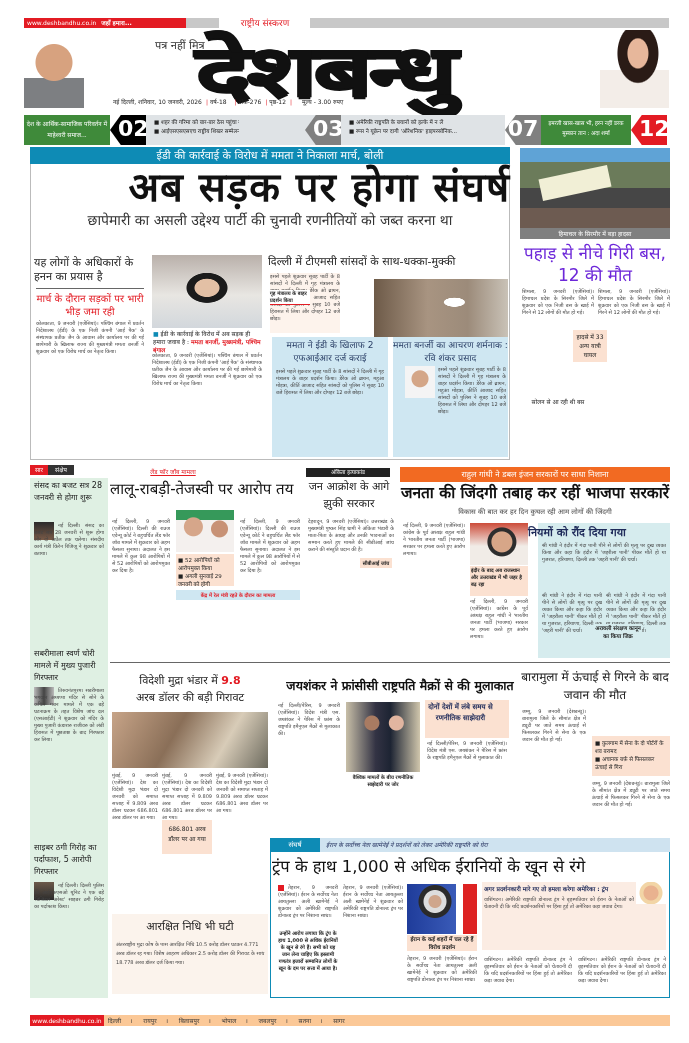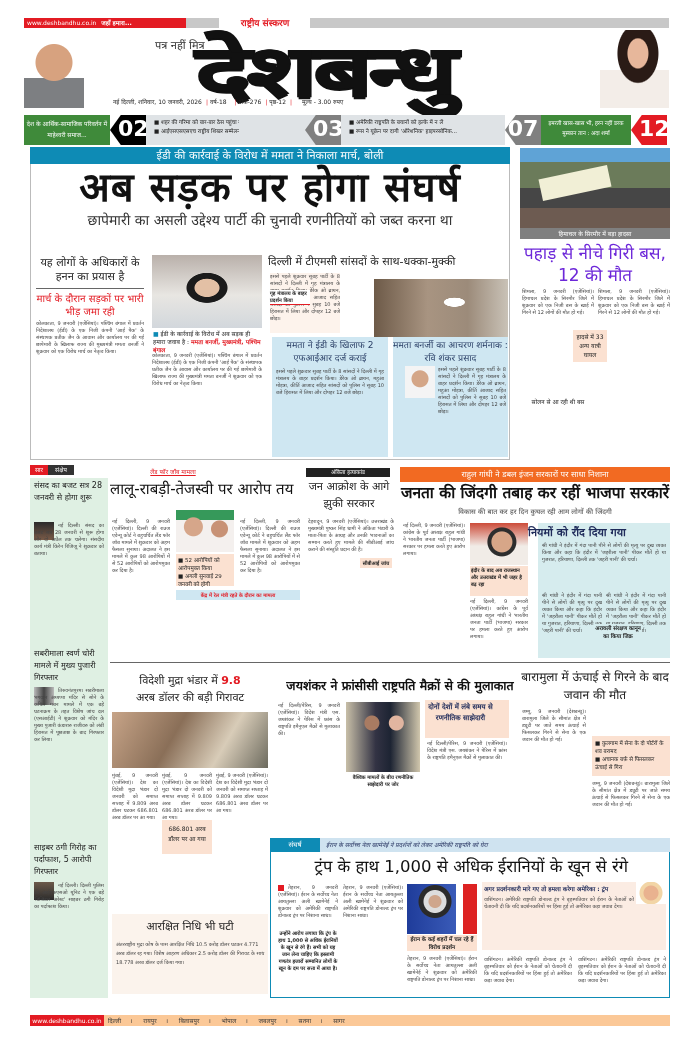--- a/index.html
+++ b/index.html
@@ -2,37 +2,37 @@
 <html><head>
 <meta charset="utf-8">
 <style>
 *{box-sizing:border-box;margin:0;padding:0}
 body{width:689px;height:1043px;background:#fff;font-family:"DejaVu Sans",sans-serif;color:#222;position:relative;overflow:hidden}
 .abs{position:absolute}
 .txt{font-size:5px;line-height:7px;color:#444;text-align:justify;overflow:hidden}
 #top-red{left:24px;top:18px;width:162px;height:10px;background:#e31b23;color:#fff;font-size:6px;line-height:10px;padding-left:3px;white-space:nowrap;overflow:hidden}
 #top-grey1{left:186px;top:18px;width:33px;height:10px;background:#c8c8c8}
 #top-grey2{left:310px;top:18px;width:359px;height:10px;background:#c8c8c8}
-#edition{left:220px;top:16px;width:90px;text-align:center;color:#e31b23;font-size:9px;font-weight:bold}
+#edition{left:220px;top:16px;width:90px;text-align:center;color:#e31b23;font-size:9px;font-weight:normal}
 #tagline{left:155px;top:37px;font-size:11px;color:#333}
 #masthead{left:78px;top:36px;width:340px;height:70px;font-family:"DejaVu Serif",serif;font-size:72px;font-weight:bold;line-height:70px;letter-spacing:-3px;color:#111;text-align:center;transform:scaleX(1.45);transform-origin:left center;text-shadow:1px 0 #111,-1px 0 #111,0 2px #111}
 #dateline{left:113px;top:98px;font-size:6px;color:#222;white-space:nowrap}
 #photo-left{left:24px;top:38px;width:60px;height:70px;border-radius:30px 30px 0 0;background:radial-gradient(circle at 50% 35%,#d7a27f 0 18px,transparent 19px),linear-gradient(#fff 0 40px,#7d7f82 40px)}
 #photo-right{left:600px;top:30px;width:69px;height:78px;background:radial-gradient(ellipse at 55% 30%,#e7b79b 0 10px,#2a1b16 11px 20px,transparent 21px),linear-gradient(#fff 0 40px,#f3ede8 40px)}
 
 .ix-green{background:#3f8a3a;color:#fff;font-size:6px;line-height:11px;text-align:center;padding-top:3px}
 .ix-num{color:#fff;font-weight:bold;font-size:22px;line-height:28px;text-align:center}
 .ix-grey{background:#dfe3e6;font-size:5.5px;line-height:9px;padding:3px 3px 0 8px;color:#222}
 
 #kicker{left:30px;top:147px;width:480px;height:17px;background:#0e8bb5;color:#fff;font-size:11px;line-height:17px;text-align:center}
-#main-head{left:30px;top:166px;width:480px;height:42px;font-size:40px;font-weight:bold;line-height:42px;text-align:center;color:#111;letter-spacing:1px}
+#main-head{left:30px;top:166px;width:480px;height:42px;font-size:40px;font-weight:bold;line-height:42px;text-align:right;color:#111;letter-spacing:1px}
 #main-sub{left:30px;top:210px;width:480px;font-size:14px;line-height:20px;text-align:center;color:#333}
 .rule{background:#666}
 
-.h-black{color:#222;text-align:center}
+.h-black{color:#222;}
 .h-red{color:#e31b23;text-align:center;font-weight:bold}
 .boxblue{background:#cfe7f2}
 .boxpink{background:#fbe1d1}
 .boxteal{background:#d6ecee}
 .boxgreen{background:#dff0e3}
 .caption{font-size:6px;line-height:8px;color:#222}
 </style>
 </head>
 <body>
 
@@ -196,21 +196,21 @@
 <div class="abs boxpink" style="left:592px;top:736px;width:78px;height:40px;font-size:5.5px;line-height:8px;padding:3px">
   <div>■ <span>कुलगाम में सेना के दो पोर्टरों के शव बरामद</span></div>
   <div>■ <span>अचानक बर्फ़ से फिसलकर ऊंचाई से गिरा</span></div>
 </div>
 <div class="abs txt" style="left:592px;top:780px;width:78px;height:52px">जम्मू, 9 जनवरी (देशबन्धु)। बारामुला जिले के सीमांत क्षेत्र में ड्यूटी पर जाते समय ऊंचाई से फिसलकर गिरने से सेना के एक जवान की मौत हो गई।</div>
 
 <div class="abs" style="left:270px;top:838px;width:400px;height:160px;border:1px solid #0e8bb5"></div>
 <div class="abs" style="left:270px;top:838px;width:400px;height:14px;background:#cfe3f0"></div>
 <div class="abs" style="left:270px;top:838px;width:50px;height:14px;background:#0e8bb5;color:#fff;font-size:7px;line-height:14px;text-align:center">संघर्ष</div>
 <div class="abs" style="left:326px;top:838px;width:340px;font-size:6px;line-height:14px;color:#1f2b5a;font-style:italic;white-space:nowrap;overflow:hidden">ईरान के सर्वोच्च नेता खामेनेई ने प्रदर्शनों को लेकर अमेरिकी राष्ट्रपति को घेरा</div>
-<div class="abs" style="left:272px;top:854px;width:356px;font-size:16.5px;line-height:26px;color:#111;text-align:right;white-space:nowrap">ट्रंप के हाथ 1,000 से अधिक ईरानियों के खून से रंगे</div>
+<div class="abs" style="left:272px;top:854px;width:356px;font-size:16.5px;line-height:26px;color:#111;text-align:left;white-space:nowrap">ट्रंप के हाथ 1,000 से अधिक ईरानियों के खून से रंगे</div>
 <div class="abs" style="left:278px;top:885px;width:6px;height:6px;background:#e31b23"></div>
 <div class="abs txt" style="left:278px;top:884px;width:60px;height:110px;text-indent:10px">तेहरान, 9 जनवरी (एजेंसियां)। ईरान के सर्वोच्च नेता आयतुल्ला अली खामेनेई ने शुक्रवार को अमेरिकी राष्ट्रपति डोनाल्ड ट्रंप पर निशाना साधा।</div>
 <div class="abs" style="left:278px;top:930px;width:60px;font-size:5px;line-height:7px;font-weight:bold;background:#fff;height:64px;overflow:hidden;text-align:center">उन्होंने आरोप लगाया कि ट्रंप के हाथ 1,000 से अधिक ईरानियों के खून से रंगे हैं। सभी को यह जान लेना चाहिए कि इस्लामी गणतंत्र हजारों सम्मानित लोगों के खून के दम पर सत्ता में आया है।</div>
 <div class="abs txt" style="left:343px;top:884px;width:60px;height:110px">तेहरान, 9 जनवरी (एजेंसियां)। ईरान के सर्वोच्च नेता आयतुल्ला अली खामेनेई ने शुक्रवार को अमेरिकी राष्ट्रपति डोनाल्ड ट्रंप पर निशाना साधा।</div>
 <div class="abs" style="left:407px;top:884px;width:70px;height:50px;background:radial-gradient(circle at 40% 35%,#cfa68c 0 6px,#ddd 7px 11px,#2a2a2a 12px 16px,transparent 17px),linear-gradient(90deg,#1f3c9a,#3a5bb8 70%,#fff 70%,#fff 80%,#d22 80%)"></div>
 <div class="abs boxpink" style="left:407px;top:935px;width:70px;height:16px;font-size:5.5px;line-height:8px;text-align:center;font-weight:bold">ईरान के कई शहरों में चल रहे हैं विरोध प्रदर्शन</div>
 <div class="abs txt" style="left:407px;top:955px;width:70px;height:40px">तेहरान, 9 जनवरी (एजेंसियां)। ईरान के सर्वोच्च नेता आयतुल्ला अली खामेनेई ने शुक्रवार को अमेरिकी राष्ट्रपति डोनाल्ड ट्रंप पर निशाना साधा।</div>
 <div class="abs" style="left:482px;top:882px;width:184px;height:68px;background:#fbece3"></div>
 <div class="abs" style="left:484px;top:884px;width:150px;font-size:6px;line-height:10px;color:#1f2b5a;font-weight:bold;white-space:nowrap;overflow:hidden">अगर प्रदर्शनकारी मारे गए तो हमला करेगा अमेरिका : ट्रंप</div>
 <div class="abs" style="left:636px;top:882px;width:30px;height:22px;background:radial-gradient(circle at 50% 50%,#e9b28f 0 7px,#f2d5a6 8px 11px,#fff 12px)"></div>

